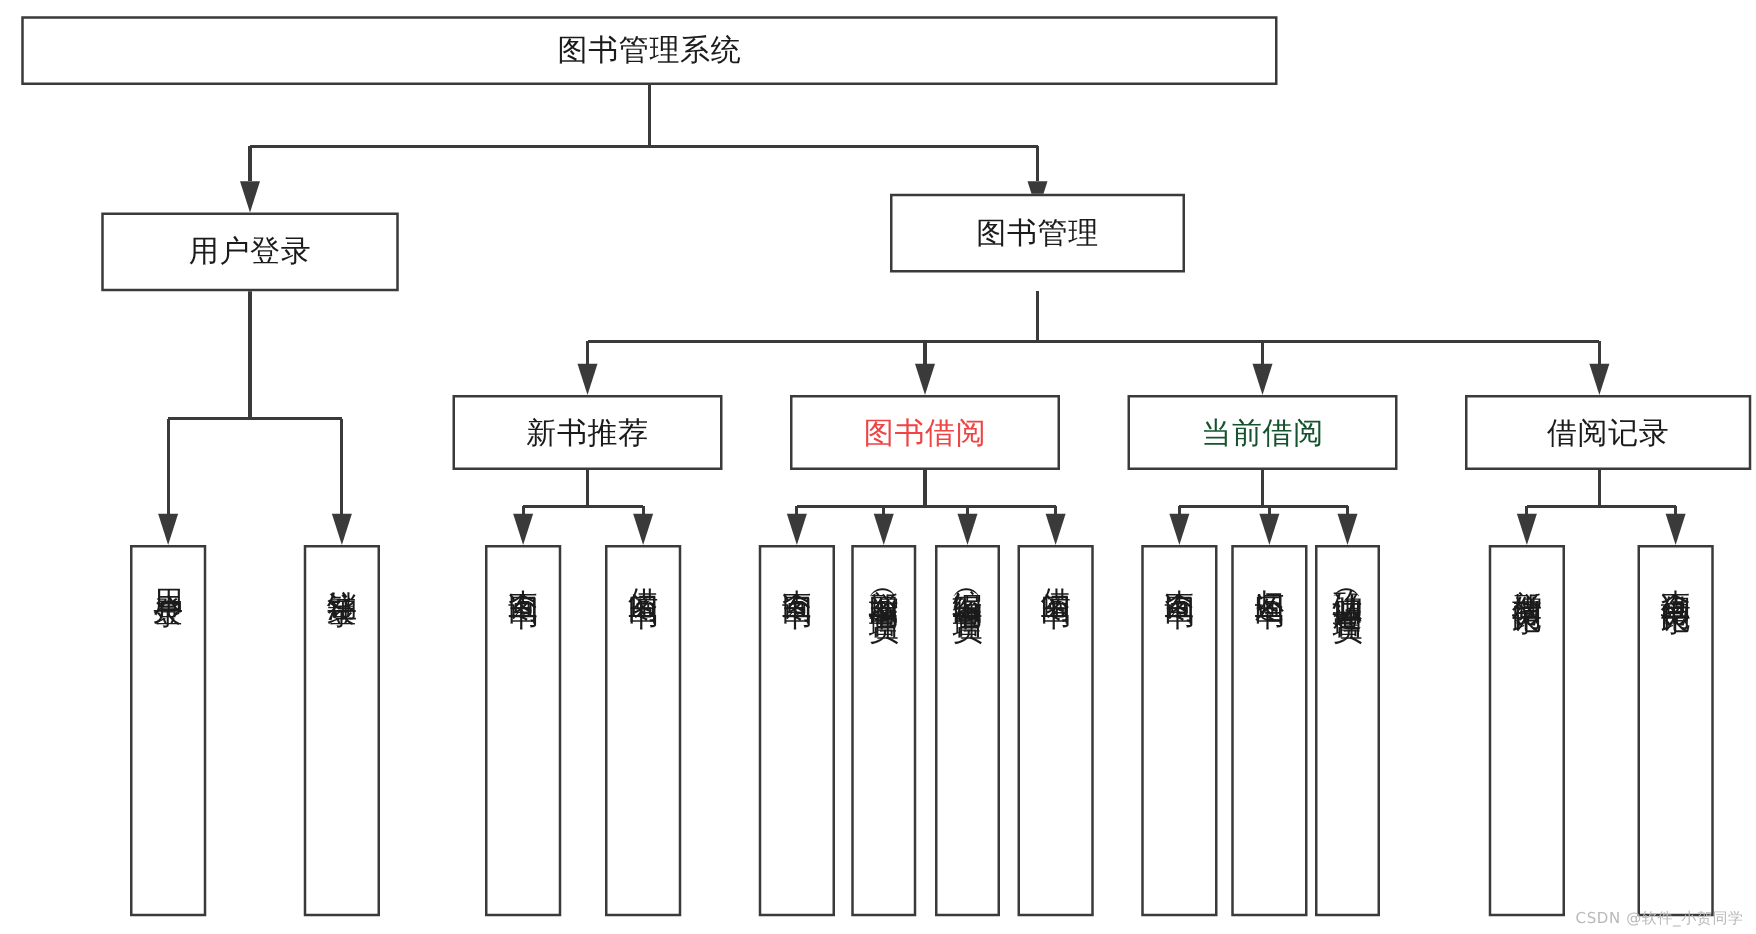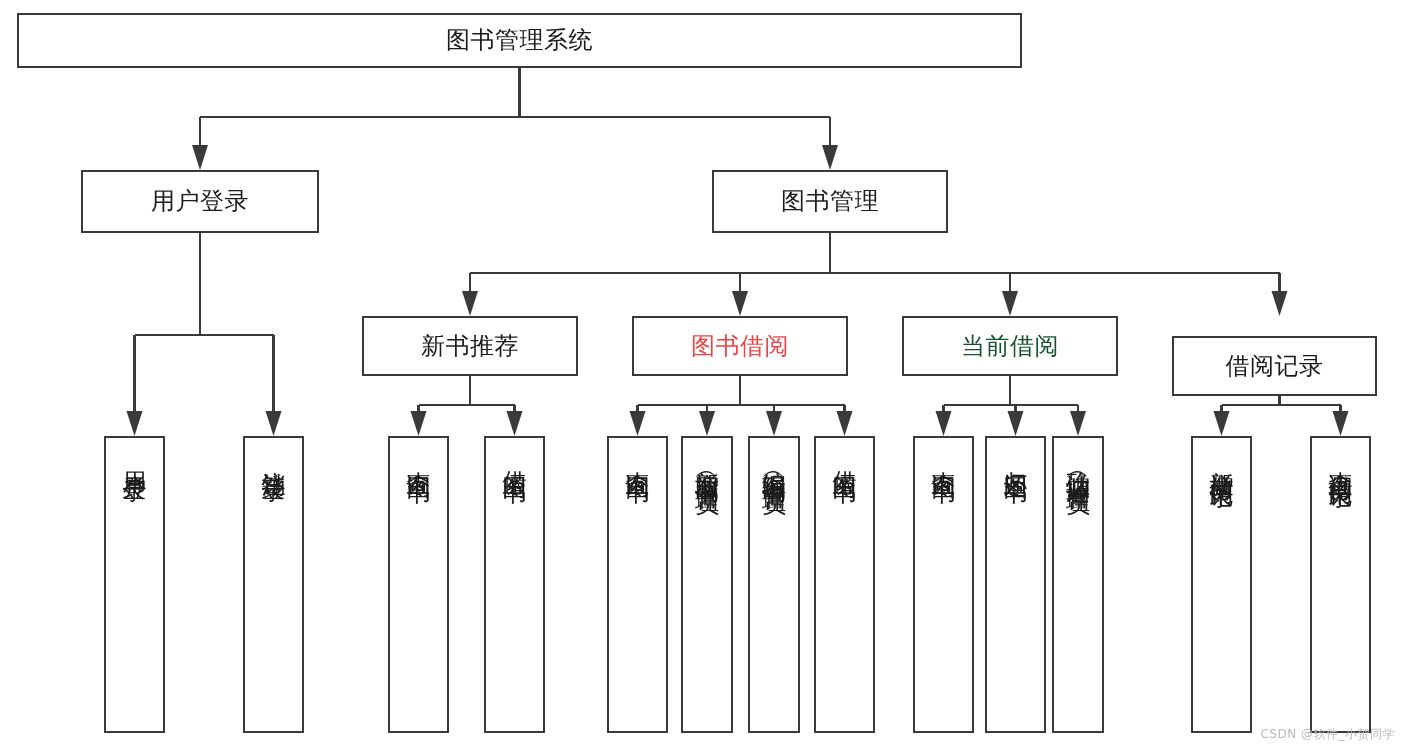--- a/index.html
+++ b/index.html
@@ -127,33 +127,33 @@
       <line x1="1340.5" y1="405" x2="1340.5" y2="411" stroke="#3a3a3a" stroke-width="2.5" shape-rendering="crispEdges"></line>
       <polygon points="1332.5,411 1348.5,411 1340.5,436" fill="#3a3a3a"></polygon>
     </svg>
   <div id="nodes-layer">
       <div class="node horiz" style="left: 17px; top: 13px; width: 1005px; height: 55px; border-color: rgb(58, 58, 58); background: rgb(255, 255, 255); color: rgb(27, 27, 27);">
         <span class="label">图书管理系统</span>
       </div>
       <div class="node horiz" style="left: 81px; top: 170px; width: 238px; height: 63px; border-color: rgb(58, 58, 58); background: rgb(255, 255, 255); color: rgb(27, 27, 27);">
         <span class="label">用户登录</span>
       </div>
-      <div class="node horiz" style="left: 712px; top: 170px; width: 236px; height: 63px; border-color: rgb(58, 58, 58); background: rgb(255, 255, 255); color: rgb(27, 27, 27);">
+      <div class="node horiz" style="left: 712px; top: 155px; width: 236px; height: 63px; border-color: rgb(58, 58, 58); background: rgb(255, 255, 255); color: rgb(27, 27, 27);">
         <span class="label">图书管理</span>
       </div>
       <div class="node horiz" style="left: 362px; top: 316px; width: 216px; height: 60px; border-color: rgb(58, 58, 58); background: rgb(255, 255, 255); color: rgb(27, 27, 27);">
         <span class="label">新书推荐</span>
       </div>
       <div class="node horiz" style="left: 632px; top: 316px; width: 216px; height: 60px; border-color: rgb(58, 58, 58); background: rgb(255, 255, 255); color: #ef4444;">
         <span class="label">图书借阅</span>
       </div>
       <div class="node horiz" style="left: 902px; top: 316px; width: 216px; height: 60px; border-color: rgb(58, 58, 58); background: rgb(255, 255, 255); color: #14532d;">
         <span class="label">当前借阅</span>
       </div>
-      <div class="node horiz" style="left: 1172px; top: 316px; width: 205px; height: 60px; border-color: rgb(58, 58, 58); background: rgb(255, 255, 255); color: rgb(27, 27, 27); margin-top: 20px;">
+      <div class="node horiz" style="left: 1172px; top: 316px; width: 229px; height: 60px; border-color: rgb(58, 58, 58); background: rgb(255, 255, 255); color: rgb(27, 27, 27);">
         <span class="label">借阅记录</span>
       </div>
       <div class="node vert" style="left: 104px; top: 436px; width: 61px; height: 297px; border-color: rgb(58, 58, 58); background: rgb(255, 255, 255); color: rgb(27, 27, 27);">
         <span class="label">用户登录</span>
       </div>
       <div class="node vert" style="left: 243px; top: 436px; width: 61px; height: 297px; border-color: rgb(58, 58, 58); background: rgb(255, 255, 255); color: rgb(27, 27, 27);">
         <span class="label">注销登录</span>
       </div>
       <div class="node vert" style="left: 388px; top: 436px; width: 61px; height: 297px; border-color: rgb(58, 58, 58); background: rgb(255, 255, 255); color: rgb(27, 27, 27);">
         <span class="label">查询图书</span>

